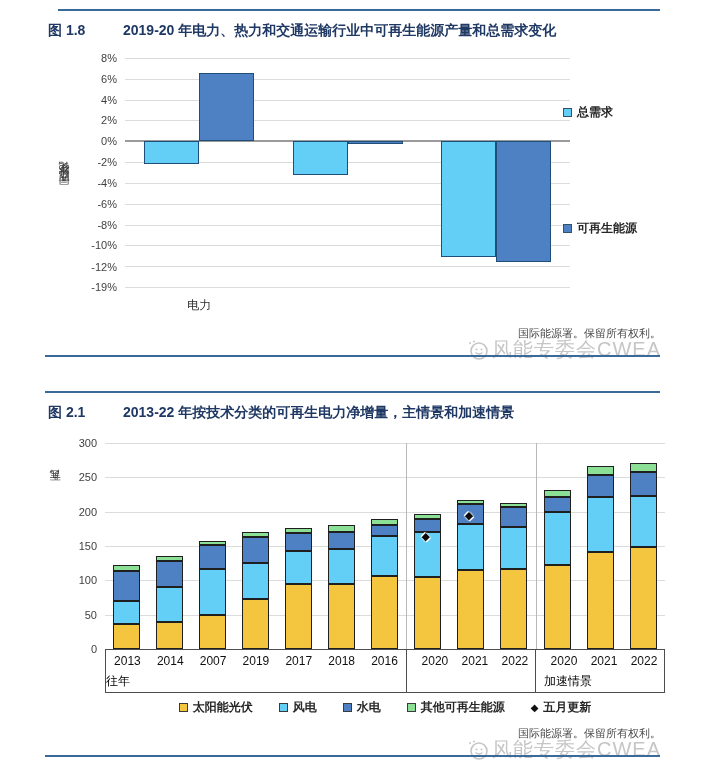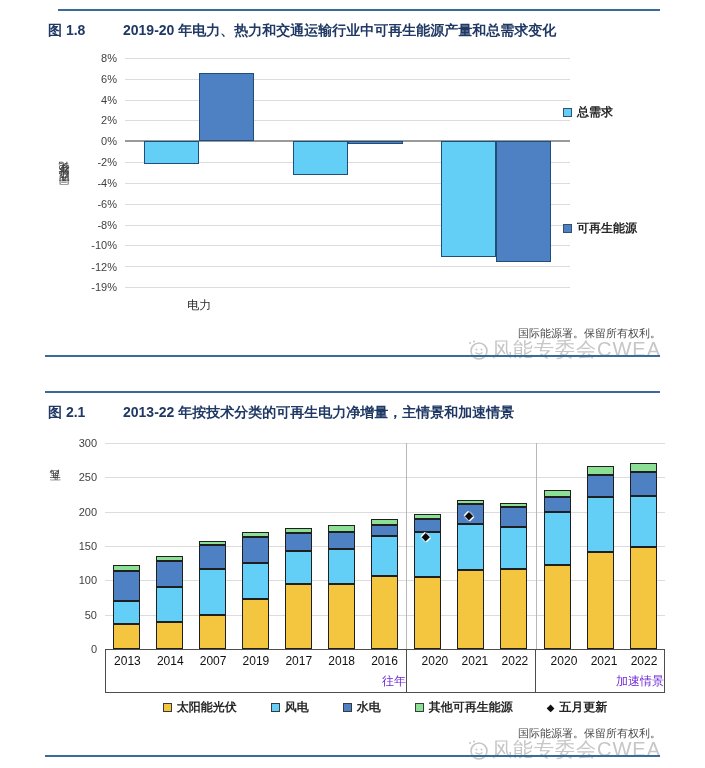--- a/index.html
+++ b/index.html
@@ -11,29 +11,29 @@
   .fig-label{position:absolute;font-size:14px;font-weight:bold;color:#1F3864;white-space:nowrap;}
   .fig-title{position:absolute;font-size:14px;font-weight:bold;color:#1F3864;white-space:nowrap;}
   .chart-layer{position:absolute;left:0;top:0;width:705px;height:768px;pointer-events:none;}
   .gl{position:absolute;height:1px;background:#DCDCDC;}
   .gl.zero{height:2px;background:#9A9A9A;}
   .ytick{position:absolute;font-size:11px;color:#3F3F3F;text-align:right;width:46px;white-space:nowrap;}
   .bar{position:absolute;box-sizing:border-box;}
   .cat-label{position:absolute;font-size:12px;color:#2B2B2B;text-align:center;white-space:nowrap;}
   .vlabel{position:absolute;writing-mode:vertical-rl;transform:rotate(180deg);font-size:11px;color:#3F3F3F;letter-spacing:2px;white-space:nowrap;}
   .legend-item{position:absolute;display:flex;align-items:center;font-size:12px;font-weight:600;color:#262626;white-space:nowrap;}
-  .legend-row{position:absolute;display:flex;align-items:center;justify-content:center;gap:34px;font-size:12px;font-weight:600;color:#262626;}
+  .legend-row{position:absolute;display:flex;align-items:center;justify-content:center;gap:26px;font-size:12px;font-weight:600;color:#262626;}
   .legend-row .li{display:flex;align-items:center;white-space:nowrap;}
   .sq{display:inline-block;width:9px;height:9px;margin-right:5px;box-sizing:border-box;border:1px solid #33506e;flex:none;}
   .axisbox{position:absolute;box-sizing:border-box;border:1px solid #4d4d4d;display:flex;background:#fff;}
   .axgroup{box-sizing:border-box;display:flex;flex-direction:column;min-width:0;}
   .axgroup + .axgroup{border-left:1px solid #4d4d4d;padding-left:8px;}
   .yearsrow{display:flex;height:22px;align-items:center;}
   .year{flex:1;text-align:center;font-size:12px;color:#101010;}
-  .grouplabel{flex:1;text-align:right;font-size:12px;color:#6d28d9;padding-top:1px;}
+  .grouplabel{flex:1;text-align:left;font-size:12px;color:#000000;padding-top:1px;}
   .vsep{position:absolute;width:1px;background:#B8B8B8;}
   .diamond{position:absolute;font-size:11px;line-height:14px;color:#0a0a0a;
     text-shadow:0 0 2px #fff,0 0 2px #fff,1px 1px 0 #fff,-1px -1px 0 #fff;}
   .wm{position:absolute;text-align:right;}
   .wm-dark{position:relative;z-index:2;font-size:11px;color:#4A4A4A;white-space:nowrap;}
   .wm-gray{margin-top:-5px;display:flex;align-items:center;justify-content:flex-end;gap:3px;
     font-size:20px;color:#C6C6C6;letter-spacing:1px;white-space:nowrap;z-index:1;}
   .wm-gray svg{flex:none;}
 </style>
 </head>

